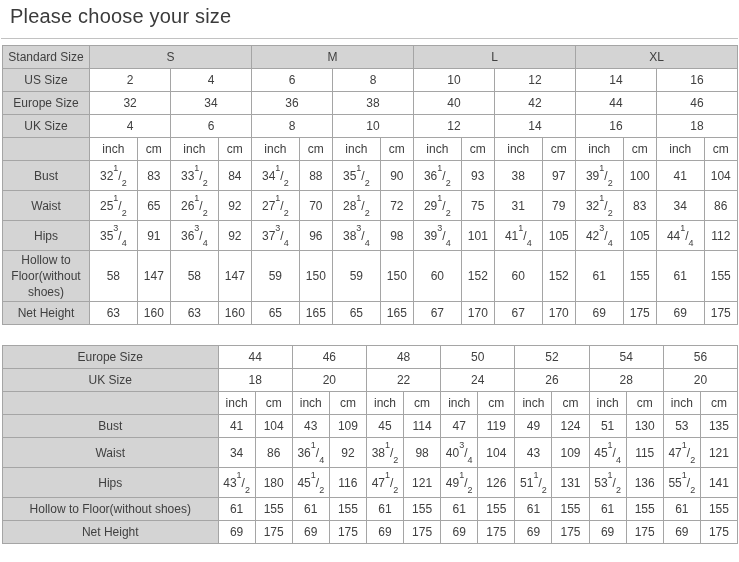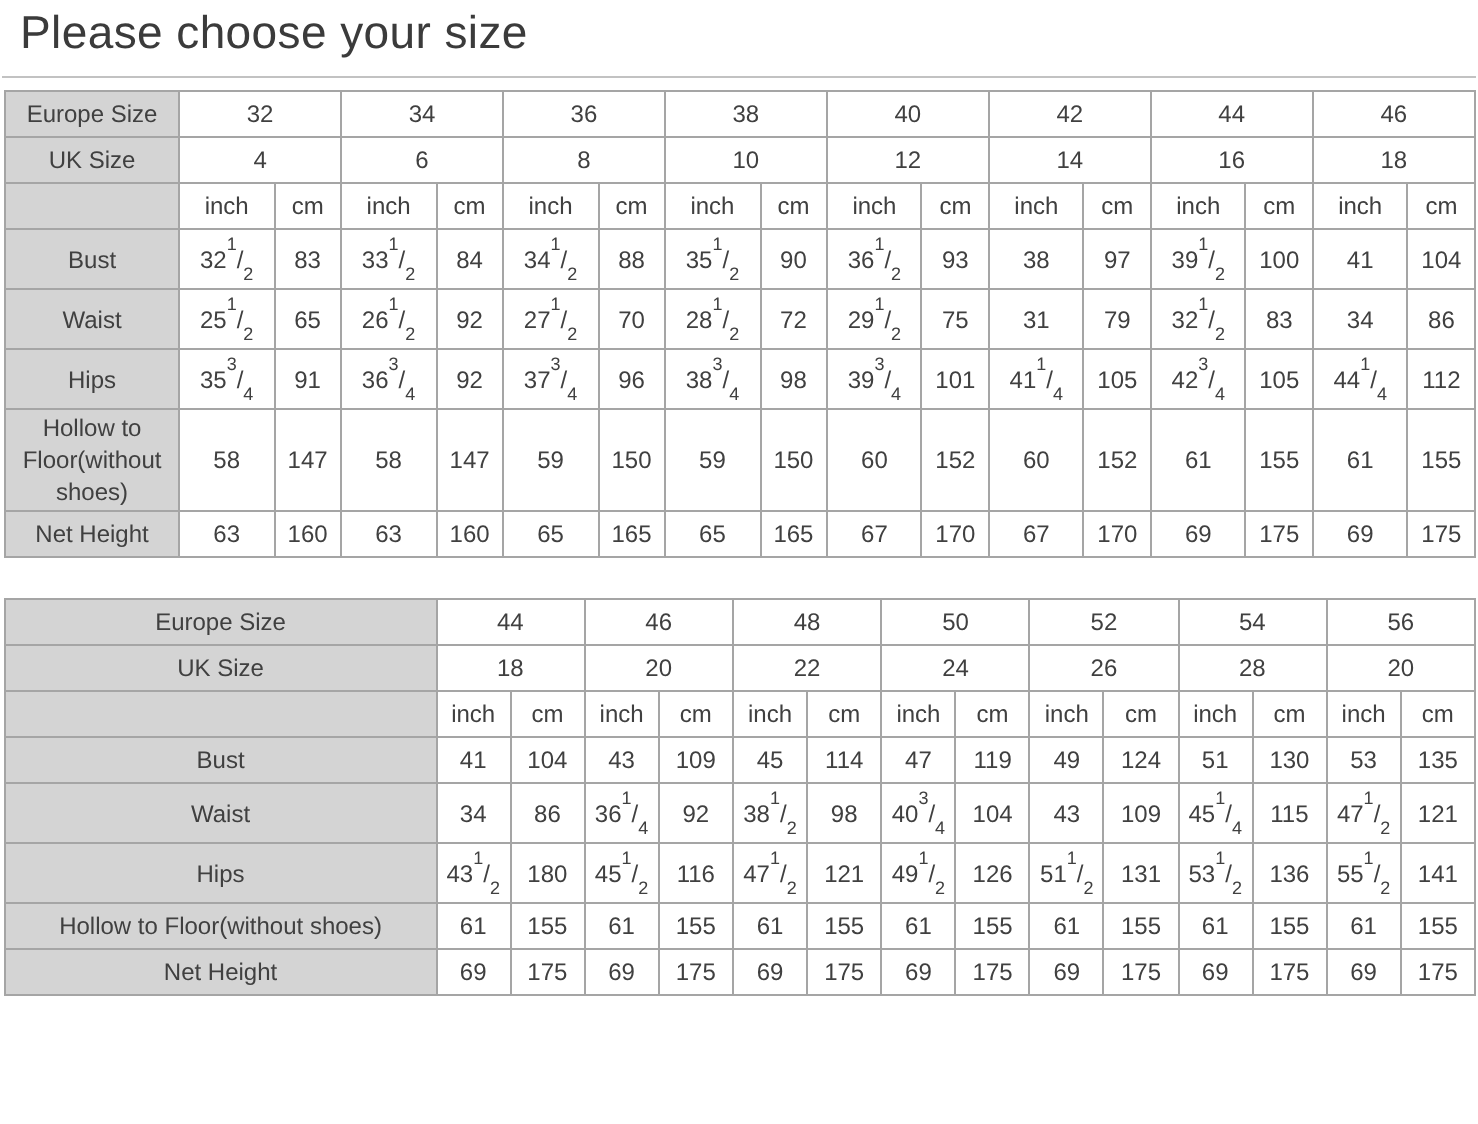--- a/index.html
+++ b/index.html
@@ -11,21 +11,21 @@
   }
   html,body{margin:0;padding:0;background:#fff;}
   body{
     width:739px;
     font-family:"Liberation Sans", sans-serif;
     color:var(--text);
     -webkit-font-smoothing:antialiased;
   }
   .page{padding:5px 1px 4px 1px;}
   .page-title{
-    font-size:23px;
+    font-size:20px;
     font-weight:400;
     color:var(--title);
     margin:0 0 0 9px;
     line-height:23px;
     letter-spacing:.2px;
   }
   .divider{
     border:0;
     border-top:1px solid var(--divider);
     margin:10px 0 0 0;
@@ -78,20 +78,38 @@
         <col style="width: 33px;">
         <col style="width: 47px;">
         <col style="width: 33px;">
         <col style="width: 47px;">
         <col style="width: 33px;">
         <col style="width: 47px;">
         <col style="width: 33px;">
       </colgroup>
     <tbody>
         <tr class="h21">
+          <td class="hdr">Standard Size</td>
+          <td class="hdr" colspan="4">S</td>
+          <td class="hdr" colspan="4">M</td>
+          <td class="hdr" colspan="4">L</td>
+          <td class="hdr" colspan="4">XL</td>
+        </tr>
+        <tr class="h21">
+          <td class="hdr">US Size</td>
+          <td colspan="2">2</td>
+          <td colspan="2">4</td>
+          <td colspan="2">6</td>
+          <td colspan="2">8</td>
+          <td colspan="2">10</td>
+          <td colspan="2">12</td>
+          <td colspan="2">14</td>
+          <td colspan="2">16</td>
+        </tr>
+        <tr class="h21">
           <td class="hdr">Europe Size</td>
           <td colspan="2">32</td>
           <td colspan="2">34</td>
           <td colspan="2">36</td>
           <td colspan="2">38</td>
           <td colspan="2">40</td>
           <td colspan="2">42</td>
           <td colspan="2">44</td>
           <td colspan="2">46</td>
         </tr>

